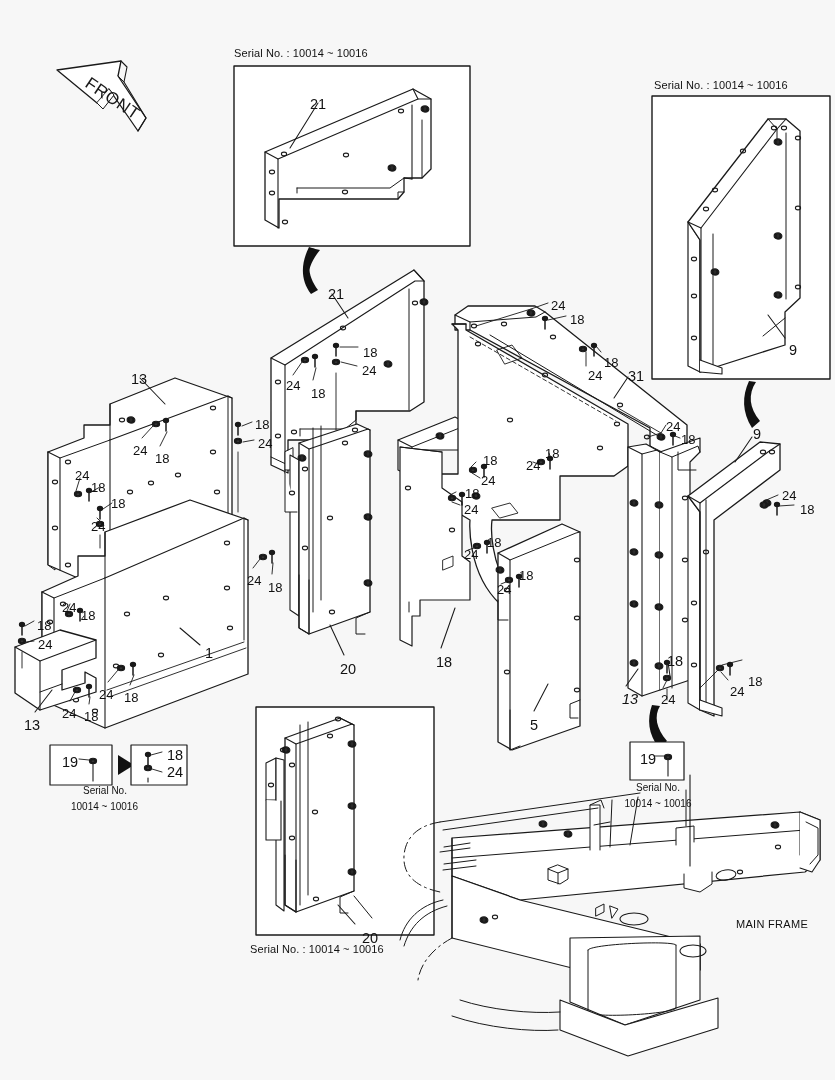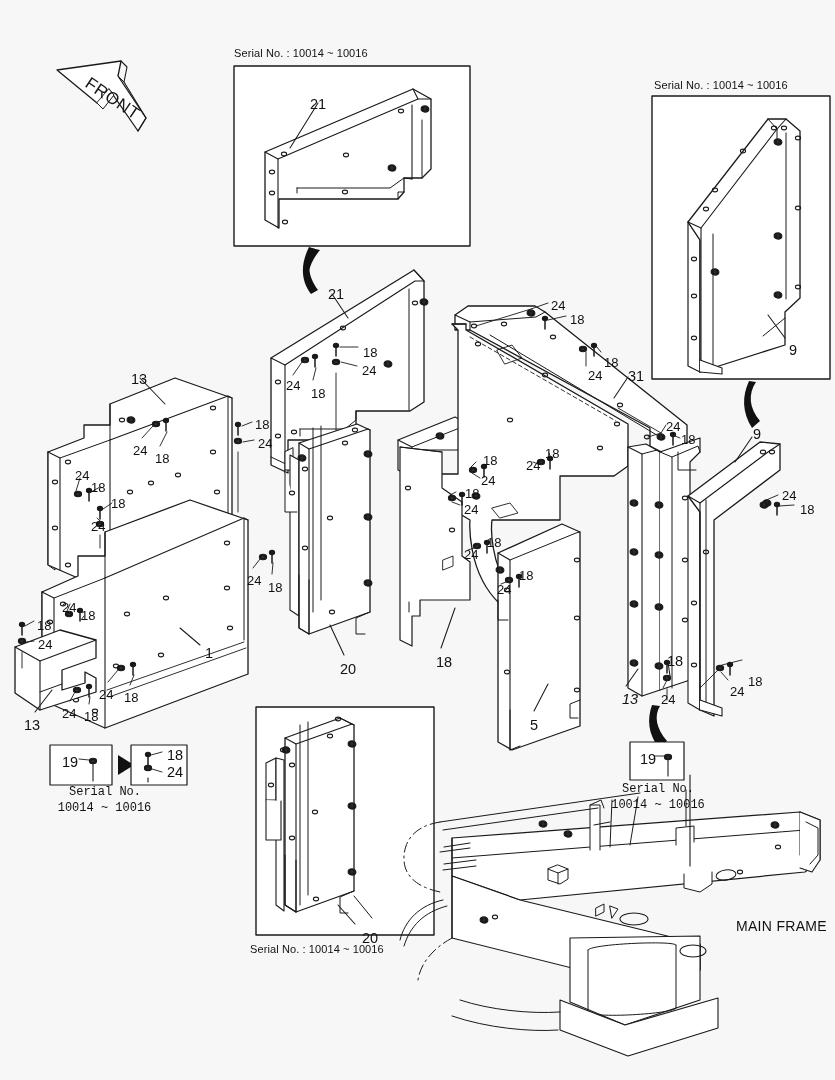--- a/index.html
+++ b/index.html
@@ -20,22 +20,22 @@
     position:absolute;
     font-family:"Liberation Sans", sans-serif;
     color:#111;
     white-space:nowrap;
     line-height:1;
     user-select:none;
   }
   .cap{font-size:11px;letter-spacing:.1px;}
   .num{font-size:14.5px;}
   .numsm{font-size:13px;}
-  .mf{font-size:14px;letter-spacing:.3px;}
-  .cap2{font-size:12px;text-align:center;font-family:Liberation Mono, monospace;}
+  .mf{font-size:11px;letter-spacing:.3px;}
+  .cap2{font-size:10px;text-align:center;}
 </style>
 </head>
 <body>
 
 <div id="sheet">
 
 <svg width="835" height="1080" viewBox="0 0 835 1080">
   <defs>
     <g id="boltGlyph">
       <line x1="0" y1="0" x2="0" y2="11" stroke="#1a1a1a" stroke-width="1.5"></line>

